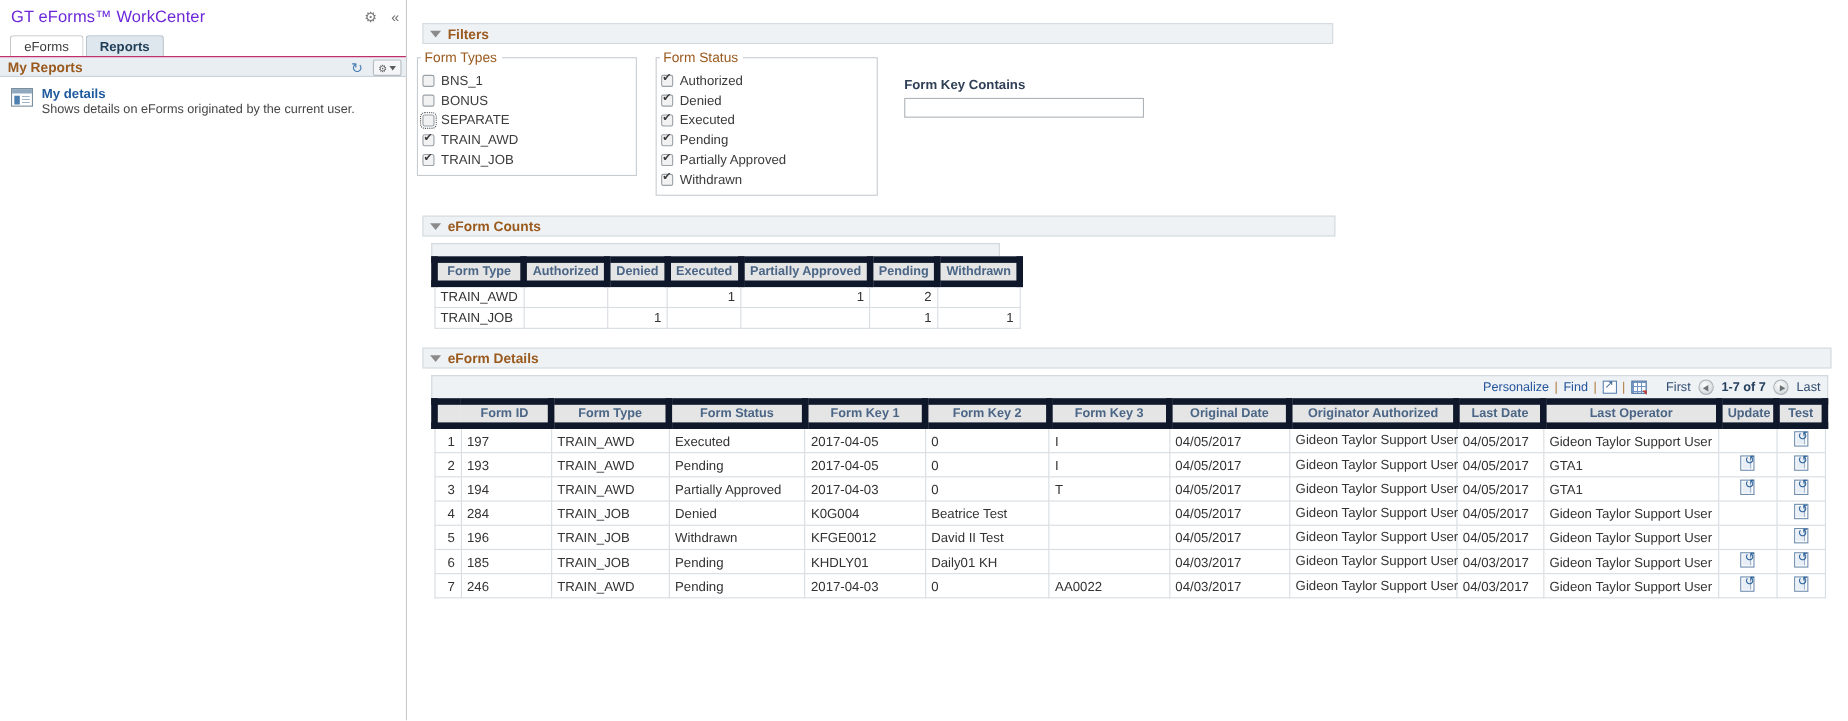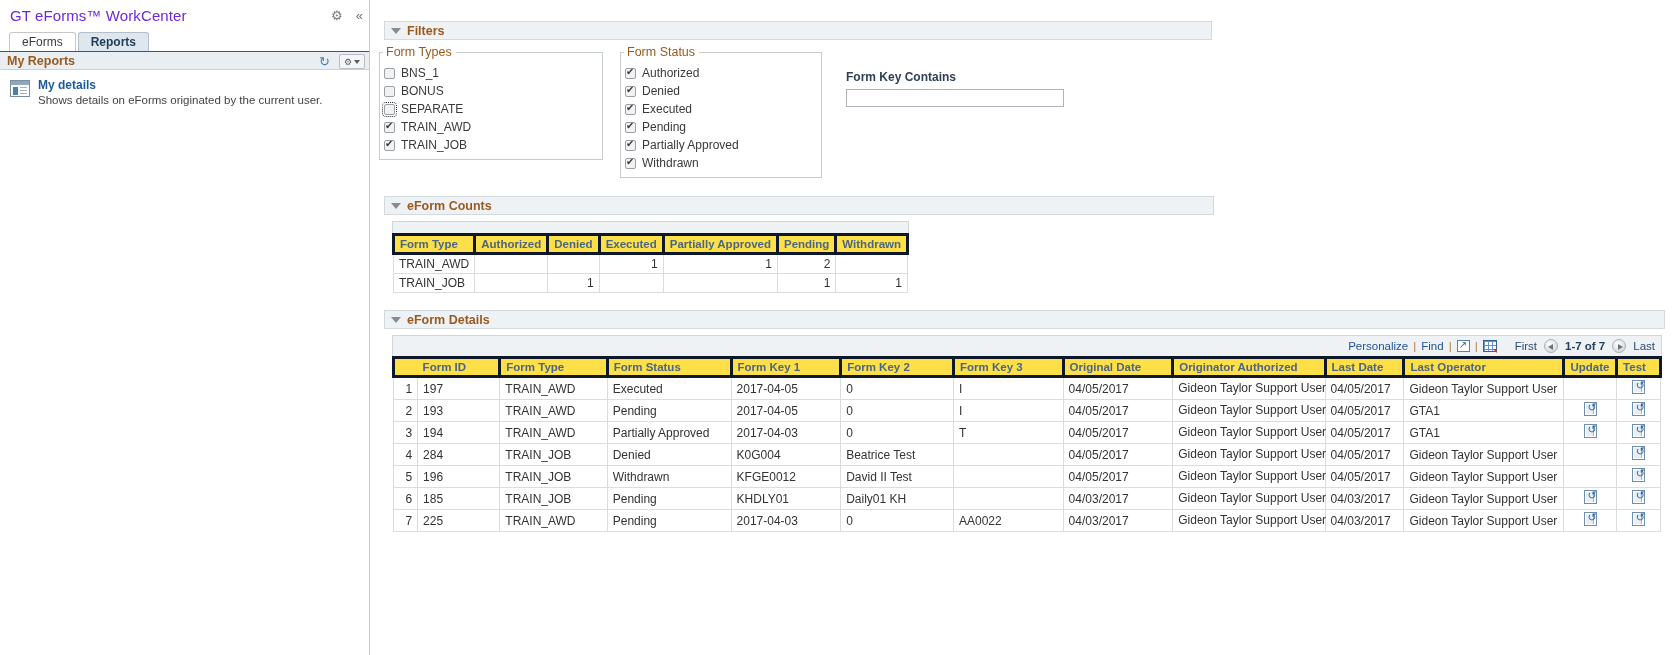--- a/index.html
+++ b/index.html
@@ -155,22 +155,22 @@
   .text-input {
     width: 218px; height: 18px; border: 1px solid #adb3b8;
     background: #ffffff; font-family: inherit; font-size: 12px;
     padding: 0 3px; color:#333;
   }
 
   
   table.ps-grid { border-collapse: collapse; background:#fff; }
   table.ps-grid th {
     font-size: 11.5px; color: #4a6585; font-weight: bold;
-    background: #fde047; border: 3px solid #0f172a;
-    padding: 2px 5px; white-space: nowrap; text-align: left;
+    background: #e5e5e5; border: 6px solid #0f172a;
+    padding: 2px 5px; white-space: nowrap; text-align: center;
     height: 17px; vertical-align: middle;
   }
   table.ps-grid td {
     font-size: 12px; color: #333; border: 1px solid #d8dde1;
     padding: 2px 5px; height: 17px; vertical-align: middle;
     background: #ffffff; white-space: nowrap;
   }
   th.num, td.num { text-align: right; }
 
   .counts-topbar {
@@ -269,21 +269,21 @@
 
   <div id="content">
 
     <div class="section-bar" style="width:828px;margin-top:21px;">
       <span class="tri"></span>
       <span class="section-title">Filters</span>
     </div>
 
     <div style="display:flex;align-items:flex-start;gap:0;margin-left:8px;margin-top:5px;">
 
-      <fieldset class="box" style="width:224px;height:115px;margin-left:1px;">
+      <fieldset class="box" style="width:200px;height:115px;margin-left:1px;">
         <legend>Form Types</legend>
         <div style="padding-top:5px;">
           <div class="cb-row">
             <span class="cb"></span>
             <span class="cb-label">BNS_1</span>
           </div>
           <div class="cb-row">
             <span class="cb"></span>
             <span class="cb-label">BONUS</span>
           </div>
@@ -509,21 +509,21 @@
               <td></td>
               <td>04/03/2017</td>
               <td class="cell-two-line">Gideon Taylor Support User</td>
               <td>04/03/2017</td>
               <td>Gideon Taylor Support User</td>
               <td class="act"><span class="act-icon"></span></td>
               <td class="act"><span class="act-icon"></span></td>
             </tr>
             <tr>
               <td class="rownum">7</td>
-              <td style="border-left: none;">225</td>
+              <td style="border-left: none;">246</td>
               <td>TRAIN_AWD</td>
               <td>Pending</td>
               <td>2017-04-03</td>
               <td>0</td>
               <td>AA0022</td>
               <td>04/03/2017</td>
               <td class="cell-two-line">Gideon Taylor Support User</td>
               <td>04/03/2017</td>
               <td>Gideon Taylor Support User</td>
               <td class="act"><span class="act-icon"></span></td>

